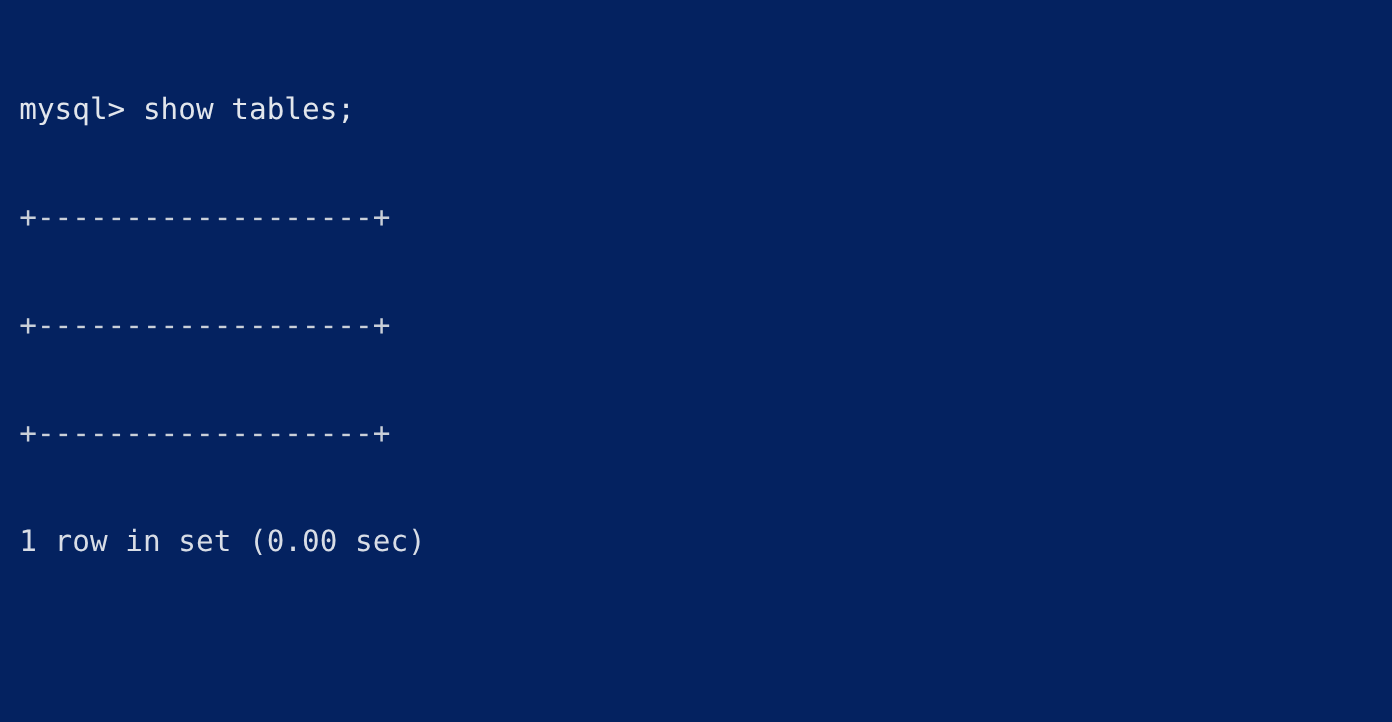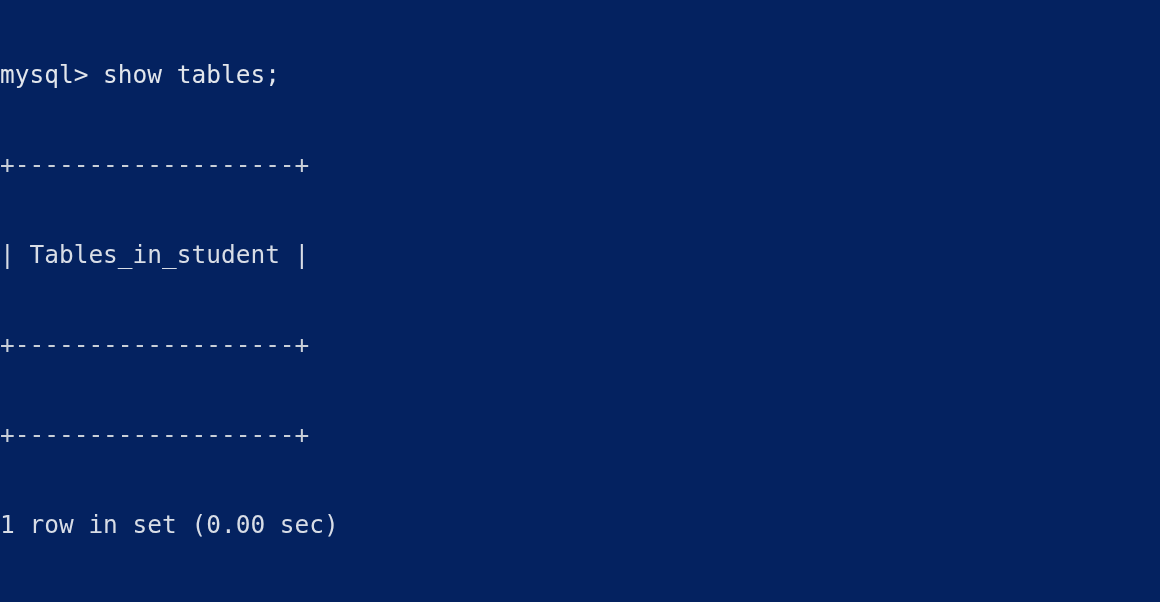--- a/index.html
+++ b/index.html
@@ -16,21 +16,21 @@
   #terminal {
     width: 1160px;
     height: 602px;
     background: #042260;
     color: #d8dde6;
     font-family: "DejaVu Sans Mono", "Liberation Mono", monospace;
     font-size: 24.5px;
     line-height: 30px;
     letter-spacing: 0px;
     white-space: pre;
-    padding: 0;
+    padding: 16px;
     box-sizing: border-box;
     overflow: hidden;
   }
   .line {
     white-space: pre;
     height: 30px;
     line-height: 30px;
     font-family: "DejaVu Sans Mono", "Liberation Mono", monospace;
     color: #d8dde6;
   }
@@ -40,21 +40,20 @@
   .prompt-line {
     color: #e2e6ec;
   }
 </style>
 </head>
 <body>
 
 <div id="terminal" style="font-size: 24.466px; letter-spacing: 0.008px;">
   <div class="line prompt-line">mysql&gt; show tables;</div>
   <div class="line rule">+-------------------+</div>
-  <div class="line">| Tables_in_student |</div>
   <div class="line rule">+-------------------+</div>
   <div class="line rule">+-------------------+</div>
   <div class="line">1 row in set (0.00 sec)</div>
   
   
   
   
   
   
   

